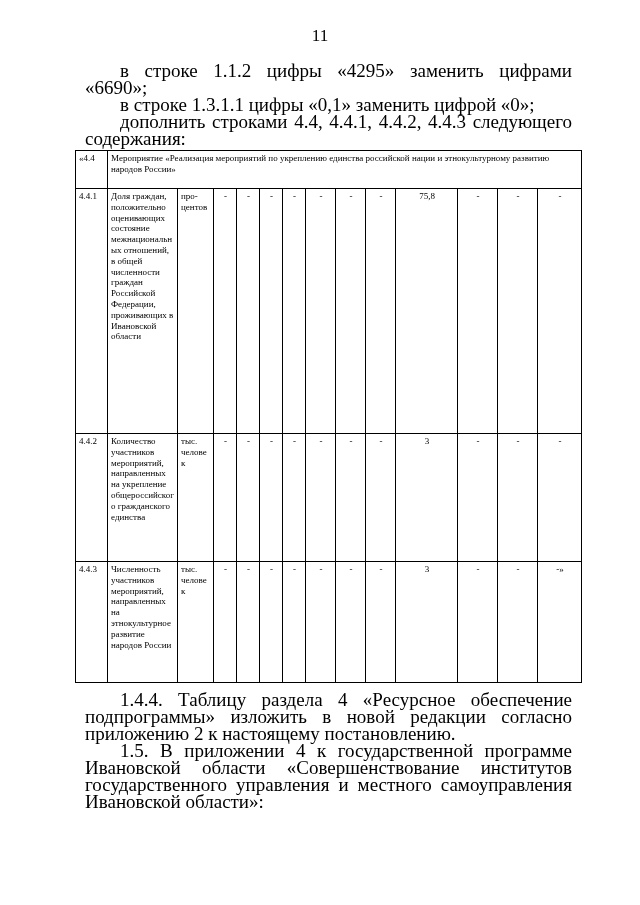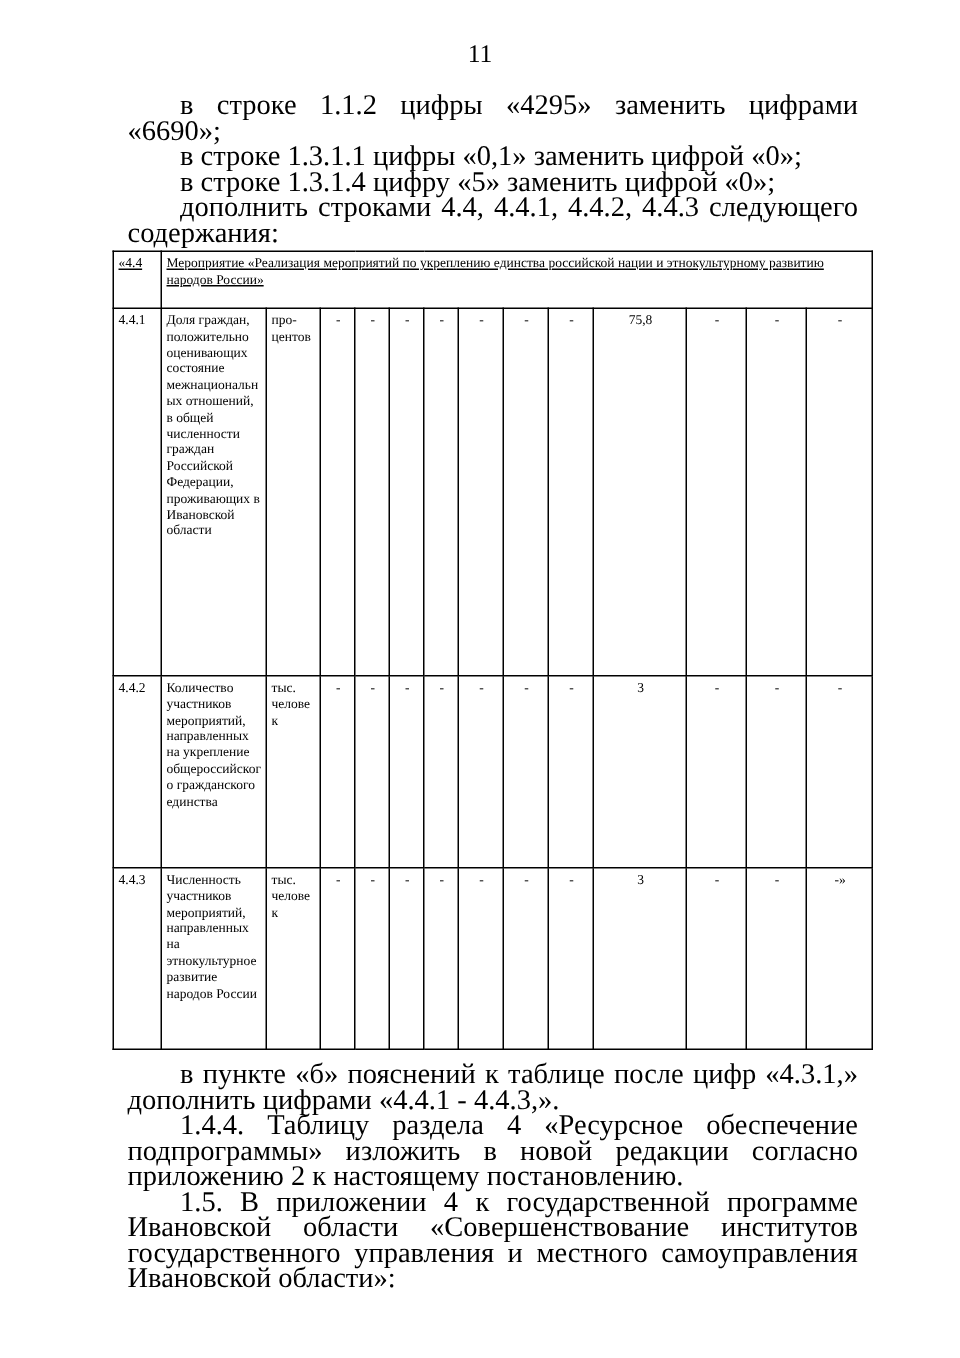--- a/index.html
+++ b/index.html
@@ -49,40 +49,39 @@
     border: 1px solid #000;
     vertical-align: top;
     padding: 2px 2px 2px 3px;
     word-wrap: break-word;
     overflow-wrap: break-word;
   }
   td.cell-id   { text-align: left; }
   td.cell-name { text-align: left; }
   td.cell-unit { text-align: left; }
   td.cell-val  { text-align: center; padding-left: 1px; padding-right: 1px; }
-  tr.group-row td { vertical-align: top; text-decoration: underline; }
+  tr.group-row td { vertical-align: top; }
   tr.r-group { height: 38px; }
   tr.r1 { height: 245px; }
   tr.r2 { height: 128px; margin-left: 22px; }
   tr.r3 { height: 121px; }
   .closing {
     margin-top: 8px;
   }
 </style>
 </head>
 <body>
 
 <div class="page">
 
   <div class="page-number">11</div>
 
   <div class="text-block">
     <p>в строке 1.1.2 цифры «4295» заменить цифрами «6690»;</p>
     <p>в строке 1.3.1.1 цифры «0,1» заменить цифрой «0»;</p>
-    <p>в строке 1.3.1.4 цифру «5» заменить цифрой «0»;</p>
     <p>дополнить строками 4.4, 4.4.1, 4.4.2, 4.4.3 следующего содержания:</p>
   </div>
 
   <table class="doc-table">
     <colgroup>
       <col style="width:32px">
       <col style="width:70px">
       <col style="width:36px">
       <col style="width:23px">
       <col style="width:23px">
@@ -149,18 +148,17 @@
         <td class="cell-val">-</td>
         <td class="cell-val">3</td>
         <td class="cell-val">-</td>
         <td class="cell-val">-</td>
         <td class="cell-val">-»</td>
       </tr>
     </tbody>
   </table>
 
   <div class="text-block closing">
-    <p>в пункте «б» пояснений к таблице после цифр «4.3.1,» дополнить цифрами «4.4.1 - 4.4.3,».</p>
     <p>1.4.4. Таблицу раздела 4 «Ресурсное обеспечение подпрограммы» изложить в новой редакции согласно приложению 2 к настоящему постановлению.</p>
     <p>1.5. В приложении 4 к государственной программе Ивановской области «Совершенствование институтов государственного управления и местного самоуправления Ивановской области»:</p>
   </div>
 
 </div>
 
 </body></html>

